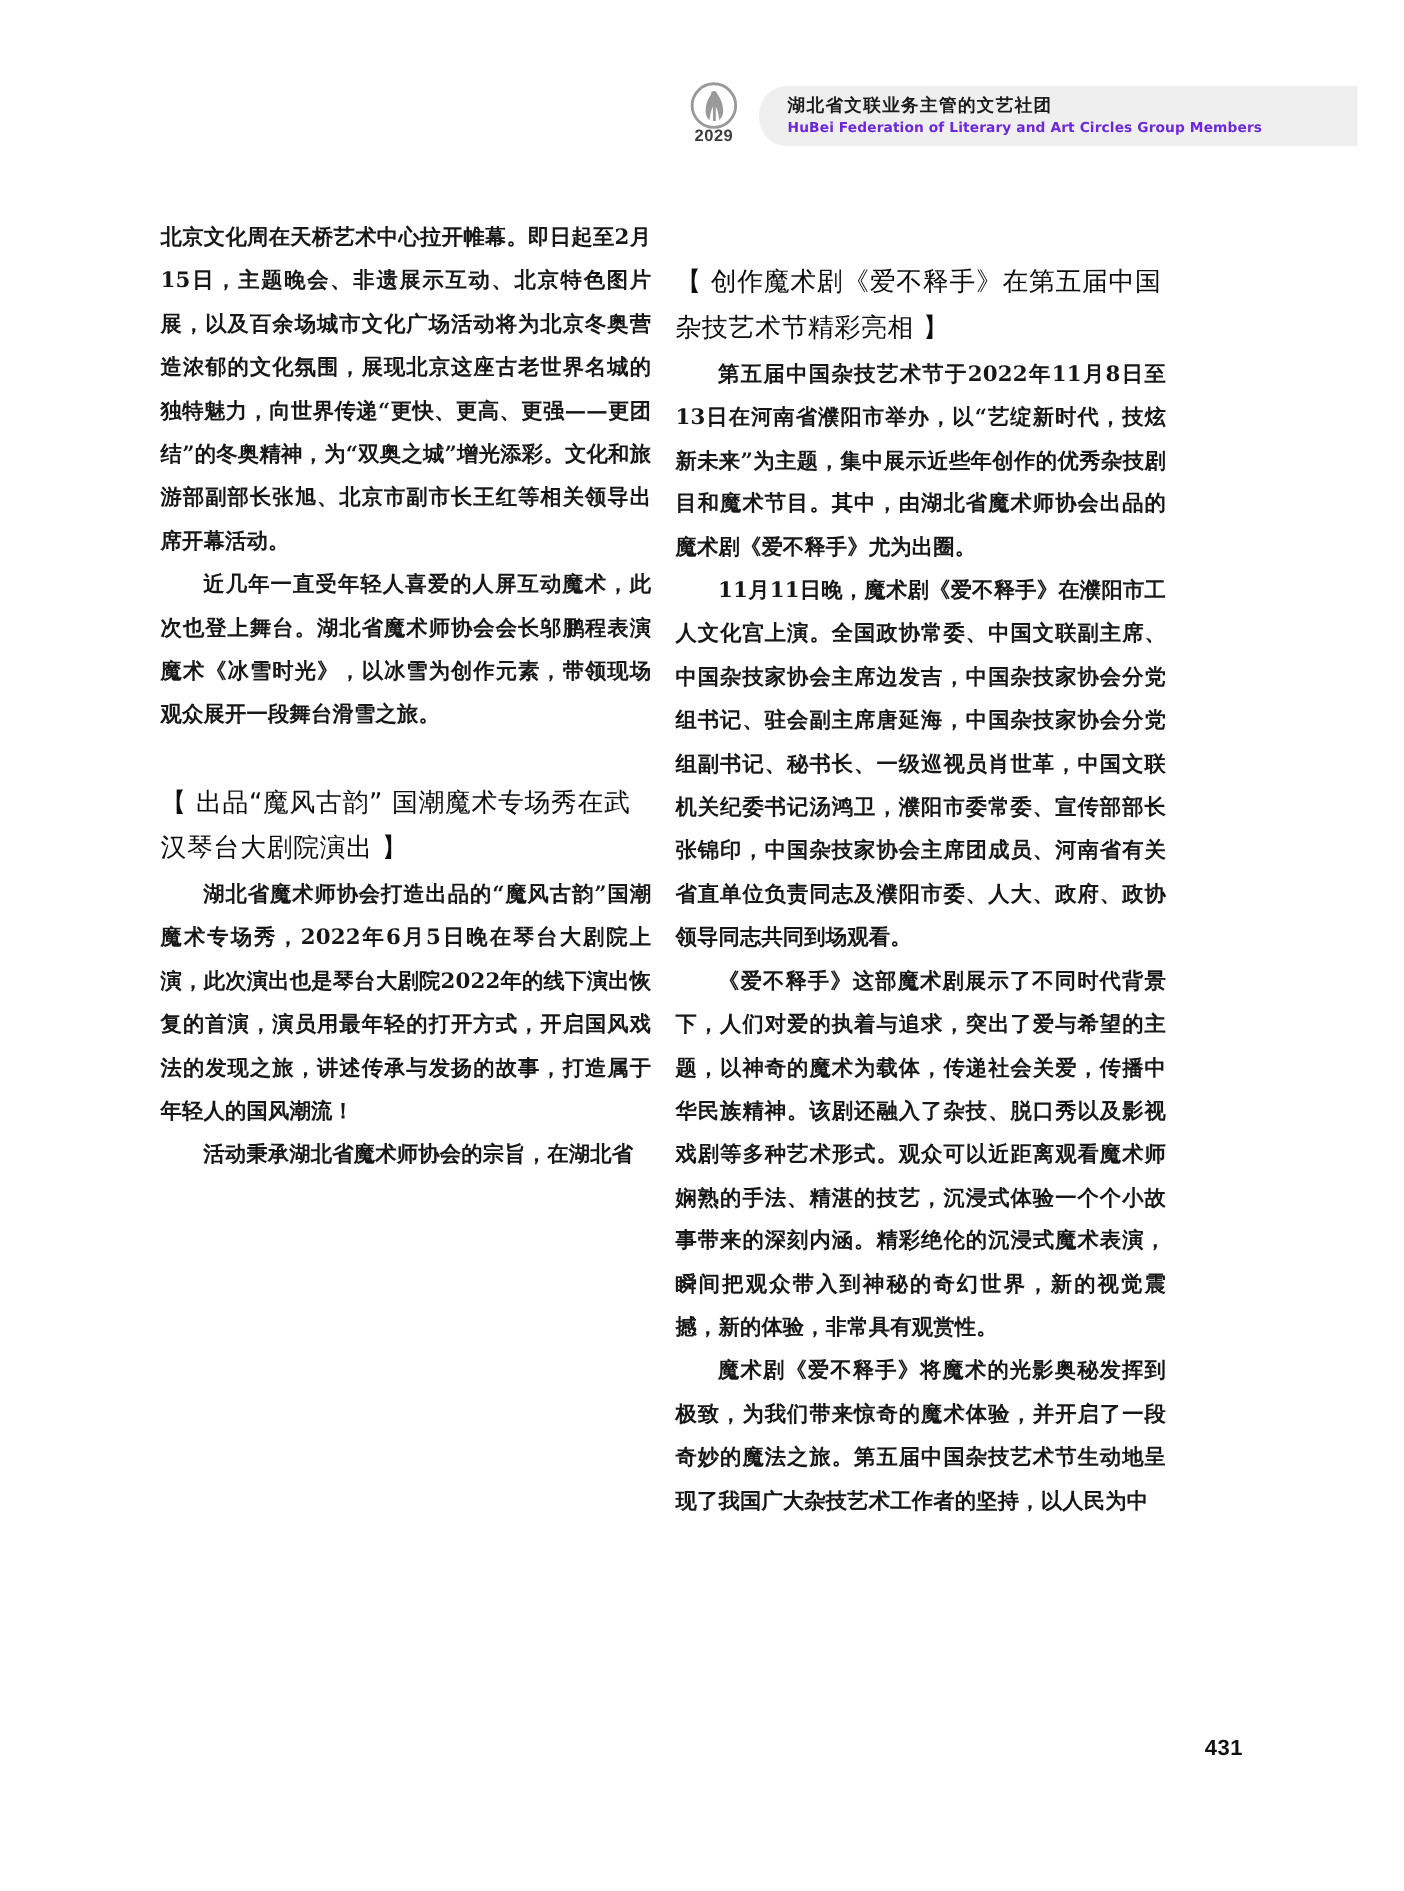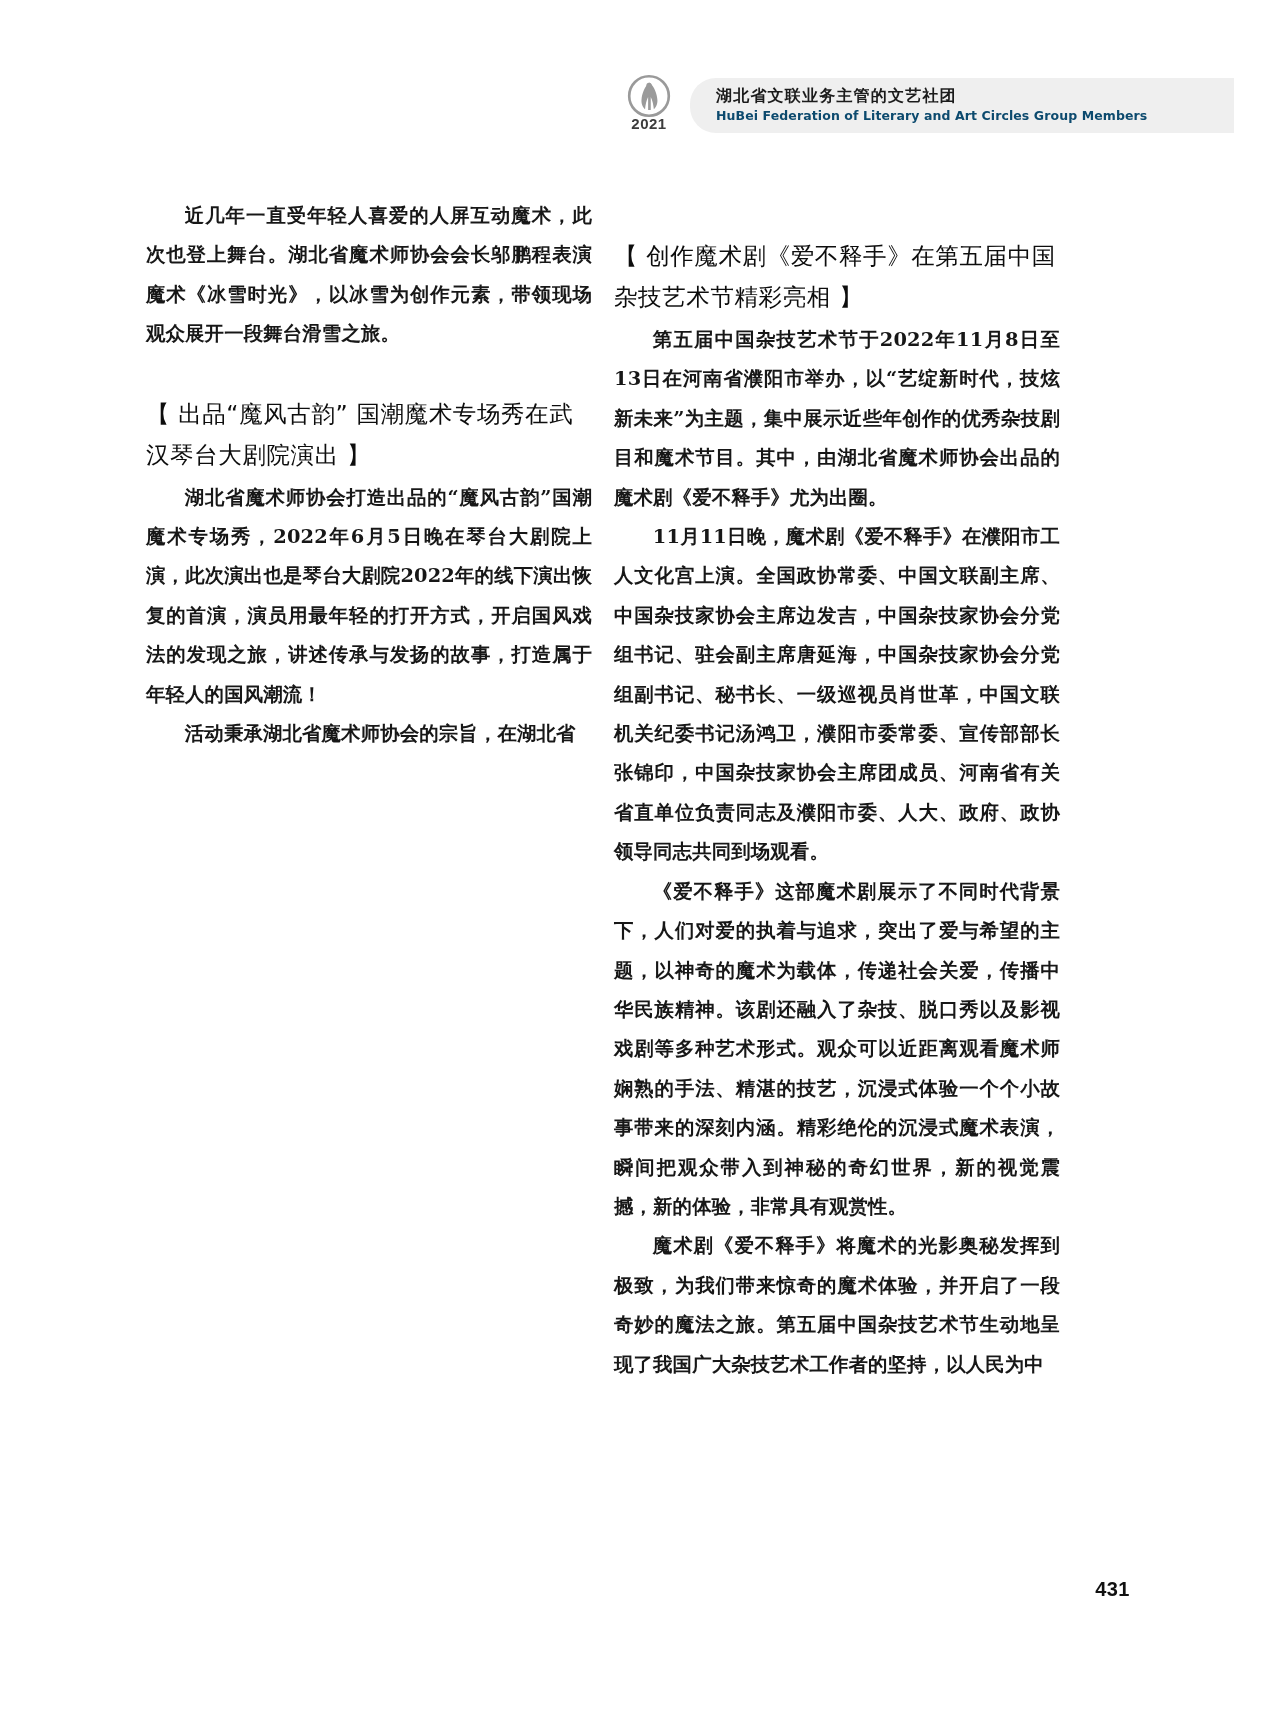--- a/index.html
+++ b/index.html
@@ -69,21 +69,21 @@
     letter-spacing: 1.2px;
     color: #1b1b1b;
     line-height: 1.15;
     white-space: nowrap;
   }
   .header-en {
     font-family: "DejaVu Sans", "Liberation Sans", sans-serif;
     font-weight: bold;
     font-size: 12.5px;
     letter-spacing: 0.1px;
-    color: #0c4a6e;
+    color: #6d28d9;
     line-height: 1.2;
     margin-top: 2px;
     white-space: nowrap;
   }
 
   
   .columns {
     position: absolute;
     left: 0;
     top: 196px;
@@ -139,31 +139,32 @@
 
 <div class="page">
 
   <div class="header">
     <div class="logo-block">
       <svg class="logo-mark" viewBox="0 0 100 100">
         <circle cx="50" cy="50" r="45" fill="none" stroke="#9a9a9a" stroke-width="6"></circle>
         <path d="M50 20 C 40 30, 34 44, 33 58 C 32 68, 36 76, 41 80 C 42 70, 44 60, 48 52 L 48 82 L 54 82 L 54 52 C 58 60, 60 70, 61 80 C 66 76, 70 68, 69 58 C 68 44, 62 30, 52 20 Z" fill="#9a9a9a"></path>
         <circle cx="50" cy="26" r="6" fill="#9a9a9a"></circle>
       </svg>
-      <div class="logo-year">2021</div>
+      <div class="logo-year">2029</div>
     </div>
     <div class="header-band">
       <div class="header-cn">湖北省文联业务主管的文艺社团</div>
       <div class="header-en">HuBei Federation of Literary and Art Circles Group Members</div>
     </div>
   </div>
 
   <div class="columns">
 
     <div class="col col-left">
+      <p class="para">北京文化周在天桥艺术中心拉开帷幕。即日起至2月15日，主题晚会、非遗展示互动、北京特色图片展，以及百余场城市文化广场活动将为北京冬奥营造浓郁的文化氛围，展现北京这座古老世界名城的独特魅力，向世界传递“更快、更高、更强——更团结”的冬奥精神，为“双奥之城”增光添彩。文化和旅游部副部长张旭、北京市副市长王红等相关领导出席开幕活动。</p>
       <p class="para indent">近几年一直受年轻人喜爱的人屏互动魔术，此次也登上舞台。湖北省魔术师协会会长邬鹏程表演魔术《冰雪时光》，以冰雪为创作元素，带领现场观众展开一段舞台滑雪之旅。</p>
       <div class="gap-before-title"></div>
       <h2 class="section-title">【 出品“魔风古韵” 国潮魔术专场秀在武汉琴台大剧院演出 】</h2>
       <div class="gap-after-title"></div>
       <p class="para indent">湖北省魔术师协会打造出品的“魔风古韵”国潮魔术专场秀，2022年6月5日晚在琴台大剧院上演，此次演出也是琴台大剧院2022年的线下演出恢复的首演，演员用最年轻的打开方式，开启国风戏法的发现之旅，讲述传承与发扬的故事，打造属于年轻人的国风潮流！</p>
       <p class="para indent">活动秉承湖北省魔术师协会的宗旨，在湖北省</p>
     </div>
 
     <div class="col col-right">
       <div class="gap-before-title"></div>

